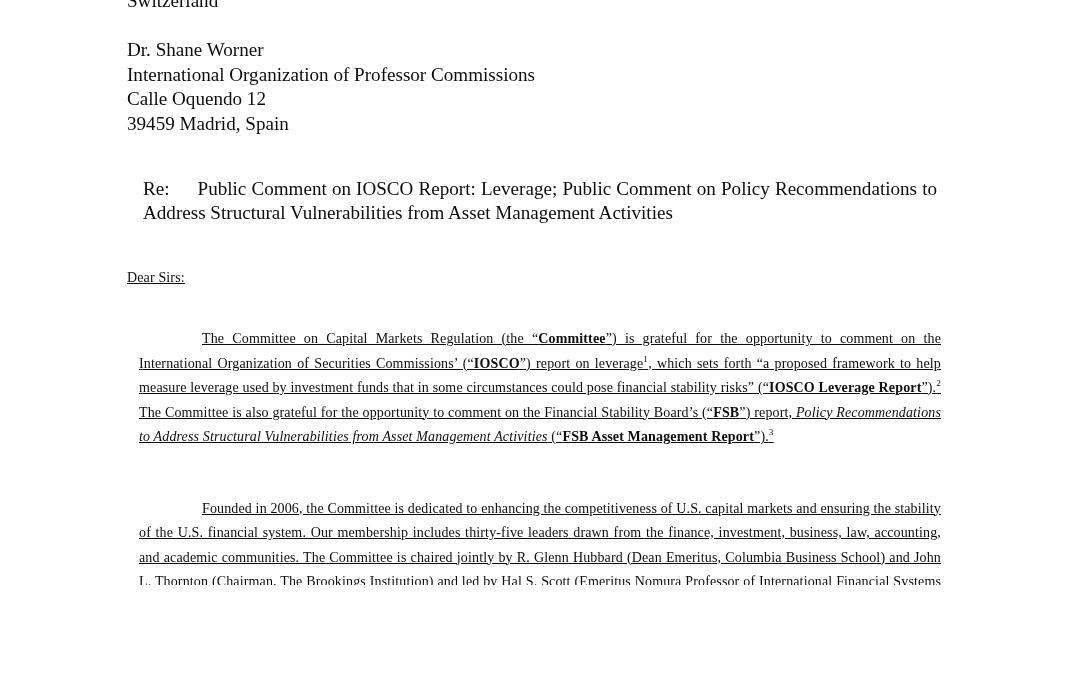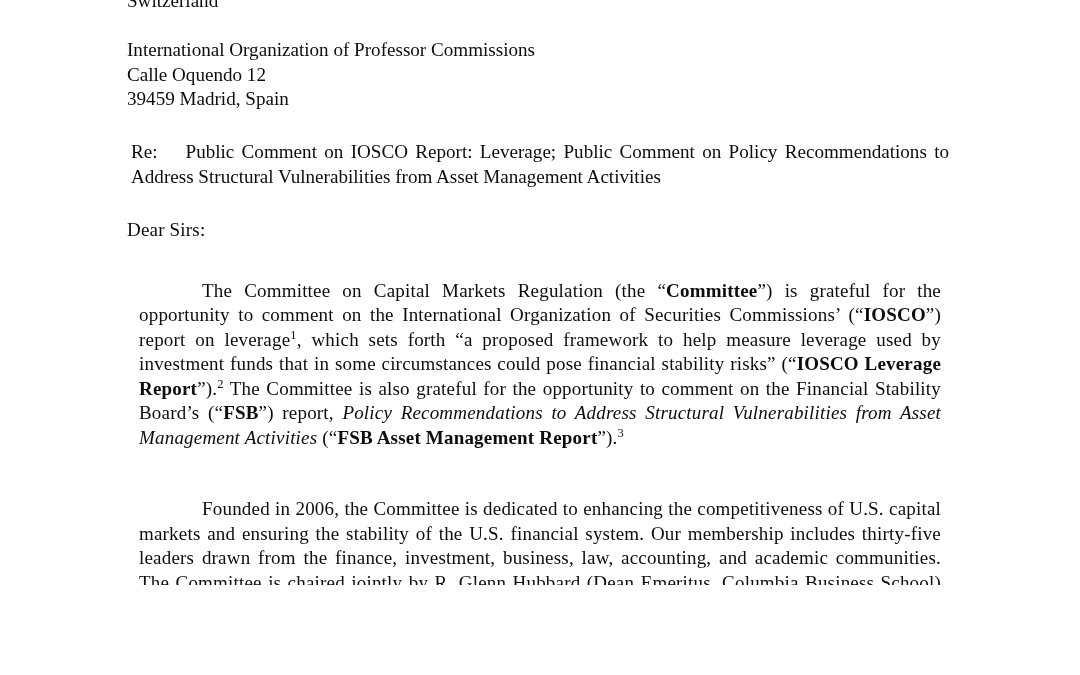--- a/index.html
+++ b/index.html
@@ -27,24 +27,25 @@
   
   .column {
     position: absolute;
     left: 127px;
     top: -11px;          
     width: 826px;
   }
 
   .line,
   .para {
-    font-size: 19px;
+    font-size: 14px;
     line-height: 24.5px;
     text-align: left;
     letter-spacing: 0.01em;
+    text-decoration: underline;
   }
 
   .addr-line {
     font-size: 19.1px;
     line-height: 24.5px;
     white-space: nowrap;
   }
 
   .spacer-line { height: 24.5px; }
   .spacer-half { height: 23px; }
@@ -56,21 +57,21 @@
     margin: 12px;
   }
   .para.indent { text-indent: 63px; }
 
   
   .subject {
     text-align: justify;
     text-justify: inter-word;
     font-size: 19.1px;
     line-height: 24.5px;
-    margin: 4px;
+    margin: 16px;
   }
   .subject .re-gap {
     display: inline-block;
     width: 28px;
   }
 
   b, .b { font-weight: bold; }
   i, .i { font-style: italic; }
 
   sup {
@@ -82,20 +83,21 @@
 </head>
 <body>
 
 <div class="page">
   <div class="column">
 
     <div class="addr-line">Switzerland</div>
 
     <div class="spacer-line"></div>
 
+    <div class="addr-line">Dr. Shane Worner</div>
     <div class="addr-line">International Organization of Professor Commissions</div>
     <div class="addr-line">Calle Oquendo 12</div>
     <div class="addr-line">39459 Madrid, Spain</div>
 
     <div class="spacer-line"></div>
 
     <p class="subject"><span>Re:</span><span class="re-gap"></span><span>Public Comment on IOSCO Report: Leverage; Public Comment on Policy Recommendations to Address Structural Vulnerabilities from Asset Management Activities</span></p>
 
     <div class="spacer-line"></div>
 

